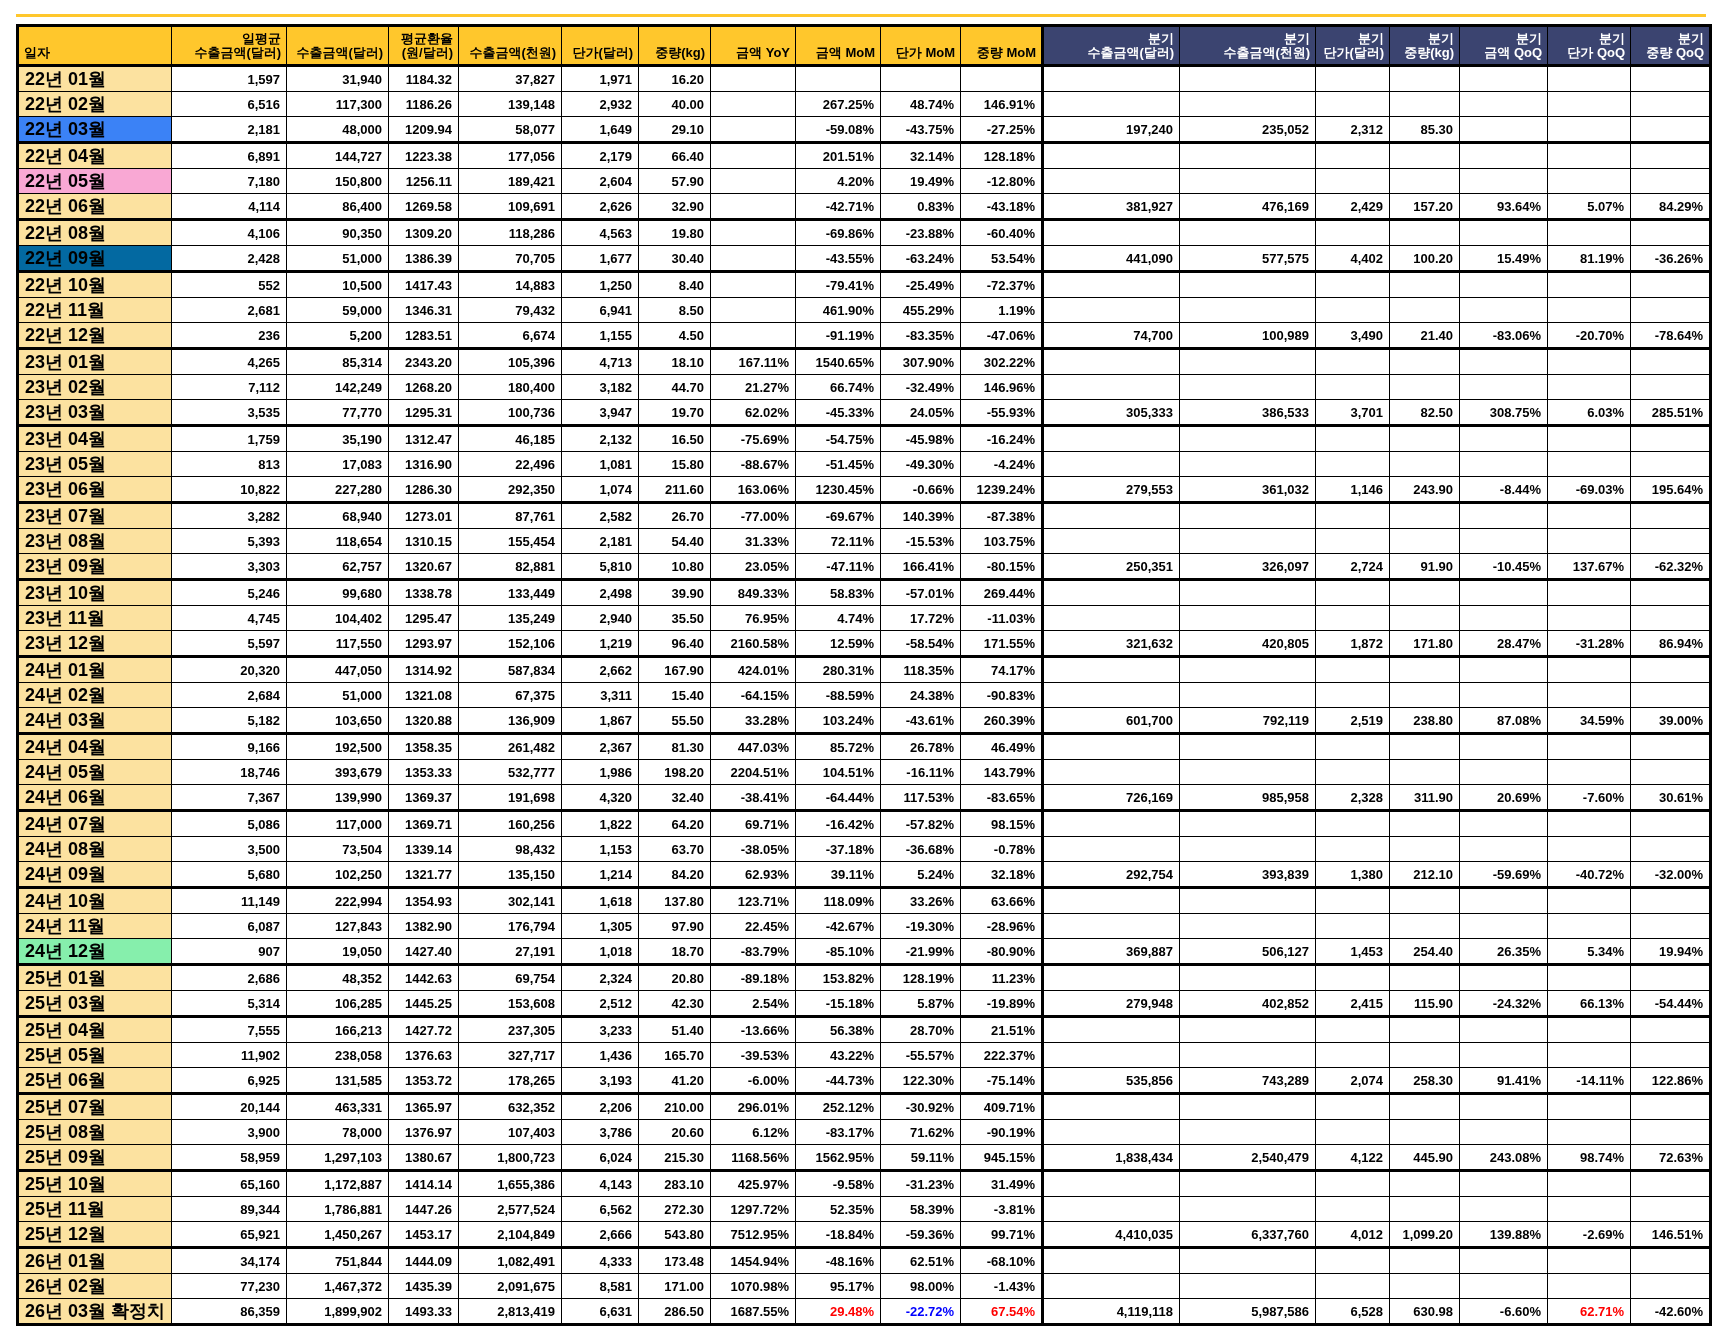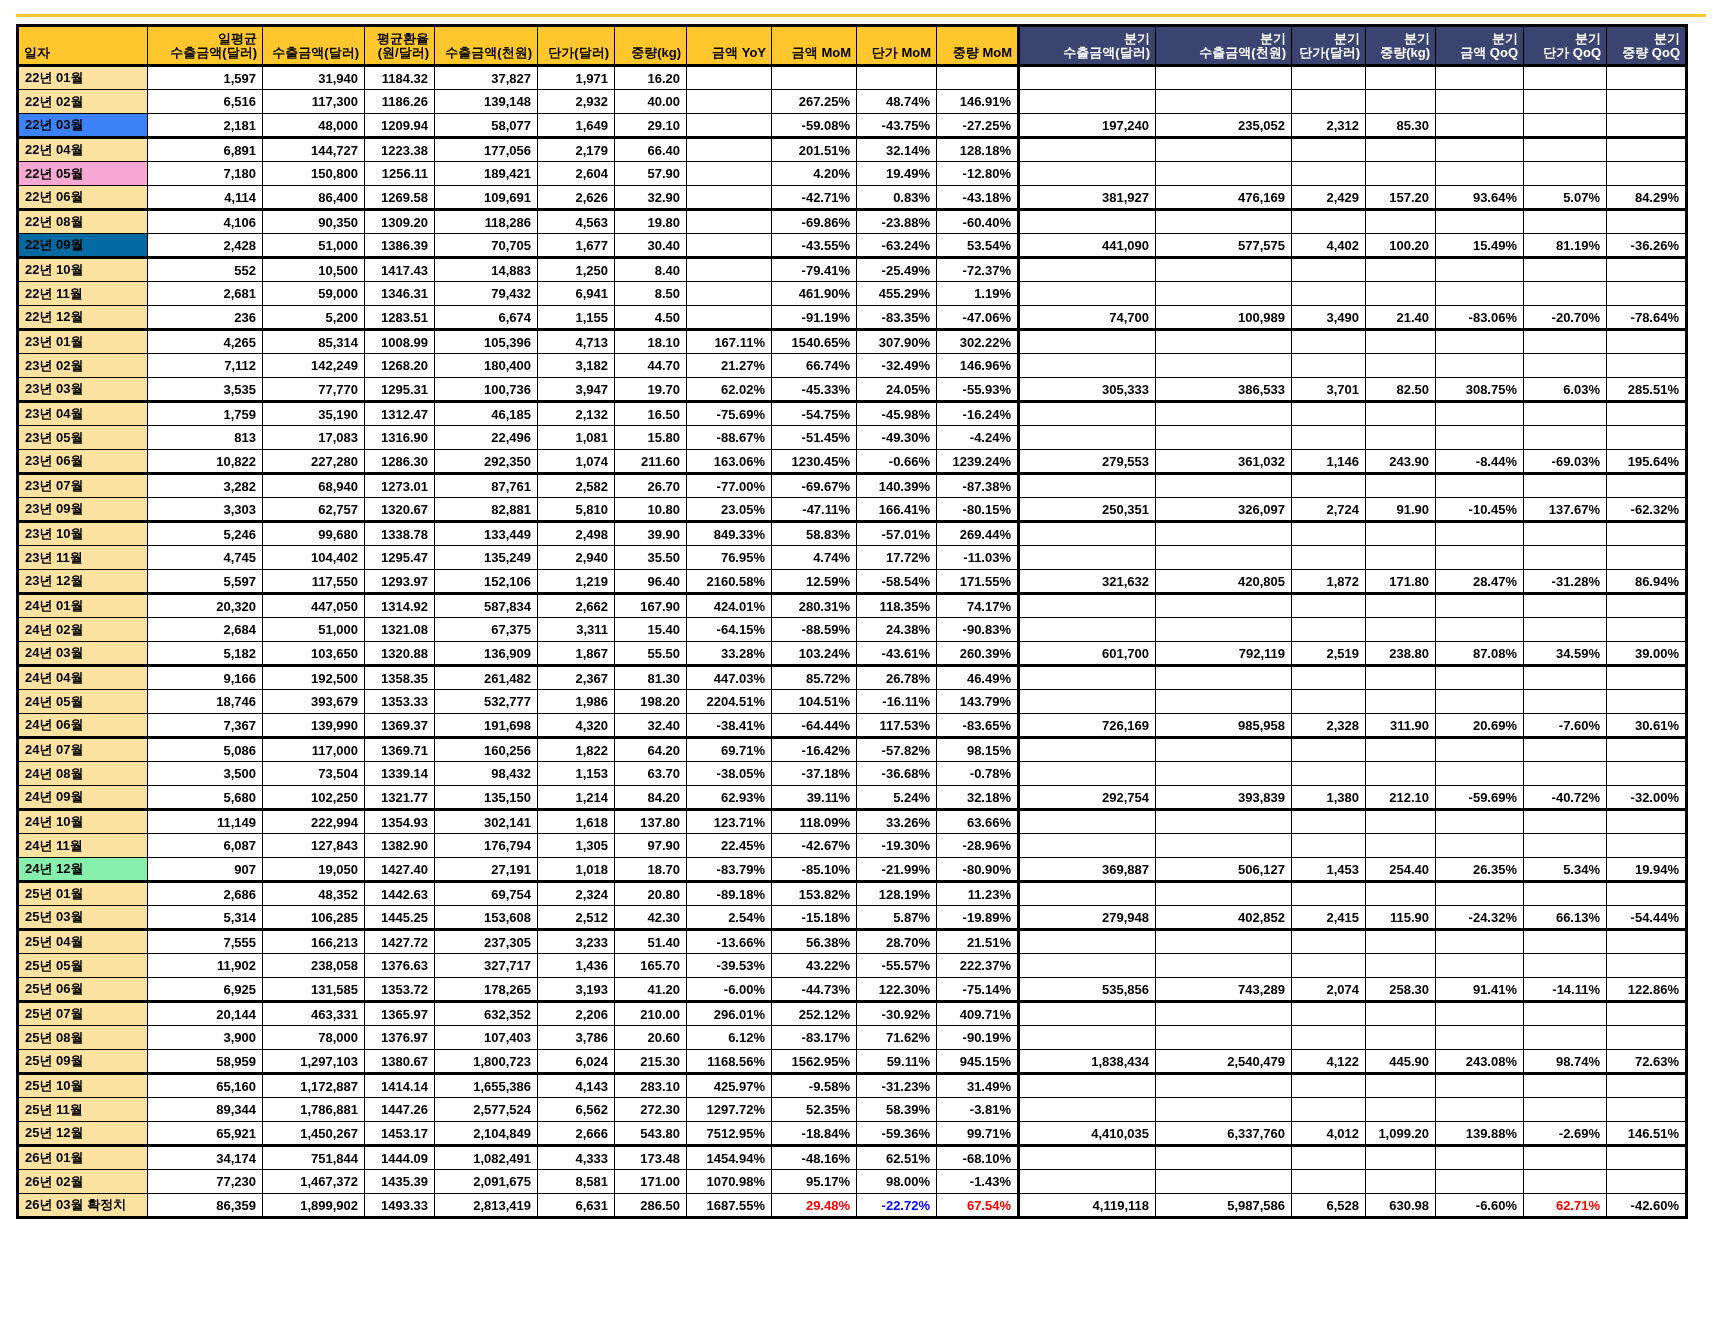--- a/index.html
+++ b/index.html
@@ -6,21 +6,21 @@
   body{width:1721px;height:1336px;position:relative;overflow:hidden;
        font-family:"Liberation Sans","DejaVu Sans",sans-serif;}
   .top-rule{position:absolute;left:16px;top:14px;width:1690px;height:3px;}
   table.sheet{position:absolute;left:16px;top:24px;border-collapse:collapse;table-layout:fixed;
        border:3px solid #000;font-weight:700;color:#000;}
   th,td{border:1px solid #000;overflow:hidden;white-space:nowrap;box-sizing:border-box;}
   thead th{height:40px;vertical-align:bottom;padding:2px 5px 3px 5px;text-align:right;
        font-size:13px;line-height:1.12;white-space:pre-line;}
   thead th.first{text-align:left;}
   thead tr th{border-bottom-width:3px;}
-  tbody th.date{text-align:left;padding:0 6px;font-size:13px;height:24px;}
+  tbody th.date{text-align:left;padding:0 6px;font-size:18px;height:24px;}
   tbody td{text-align:right;padding:0 6px;font-size:13px;height:24px;}
   tr.qend th,tr.qend td{border-bottom-width:3px;}
   .thickL{border-left-width:3px;}
 </style>
 </head>
 <body>
 
 <div class="top-rule" style="background: rgb(255, 199, 44);"></div>
 
 <table class="sheet">
@@ -293,21 +293,21 @@
         <td>3,490</td>
         <td>21.40</td>
         <td>-83.06%</td>
         <td>-20.70%</td>
         <td>-78.64%</td>
       </tr>
       <tr>
         <th class="date" style="background: rgb(252, 226, 160);">23년 01월</th>
         <td>4,265</td>
         <td>85,314</td>
-        <td>1008.99</td>
+        <td>2343.20</td>
         <td>105,396</td>
         <td>4,713</td>
         <td>18.10</td>
         <td>167.11%</td>
         <td>1540.65%</td>
         <td>307.90%</td>
         <td>302.22%</td>
         <td class="thickL"></td>
         <td></td>
         <td></td>
@@ -429,20 +429,40 @@
         <td>140.39%</td>
         <td>-87.38%</td>
         <td class="thickL"></td>
         <td></td>
         <td></td>
         <td></td>
         <td></td>
         <td></td>
         <td></td>
       </tr>
+      <tr>
+        <th class="date" style="background: rgb(252, 226, 160);">23년 08월</th>
+        <td>5,393</td>
+        <td>118,654</td>
+        <td>1310.15</td>
+        <td>155,454</td>
+        <td>2,181</td>
+        <td>54.40</td>
+        <td>31.33%</td>
+        <td>72.11%</td>
+        <td>-15.53%</td>
+        <td>103.75%</td>
+        <td class="thickL"></td>
+        <td></td>
+        <td></td>
+        <td></td>
+        <td></td>
+        <td></td>
+        <td></td>
+      </tr>
       <tr class="qend">
         <th class="date" style="background: rgb(252, 226, 160);">23년 09월</th>
         <td>3,303</td>
         <td>62,757</td>
         <td>1320.67</td>
         <td>82,881</td>
         <td>5,810</td>
         <td>10.80</td>
         <td>23.05%</td>
         <td>-47.11%</td>

